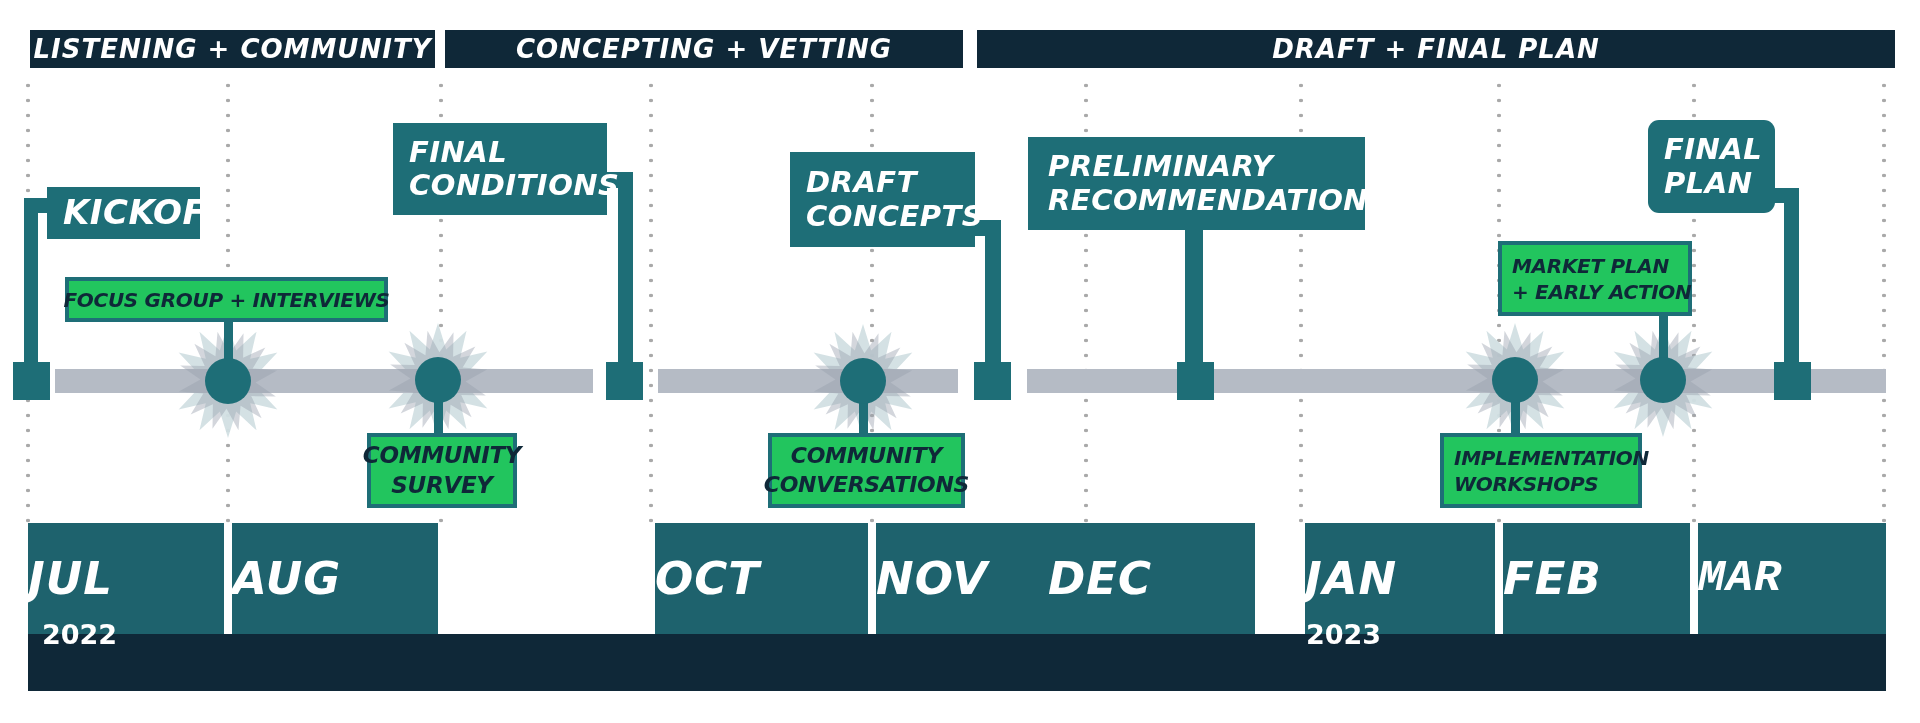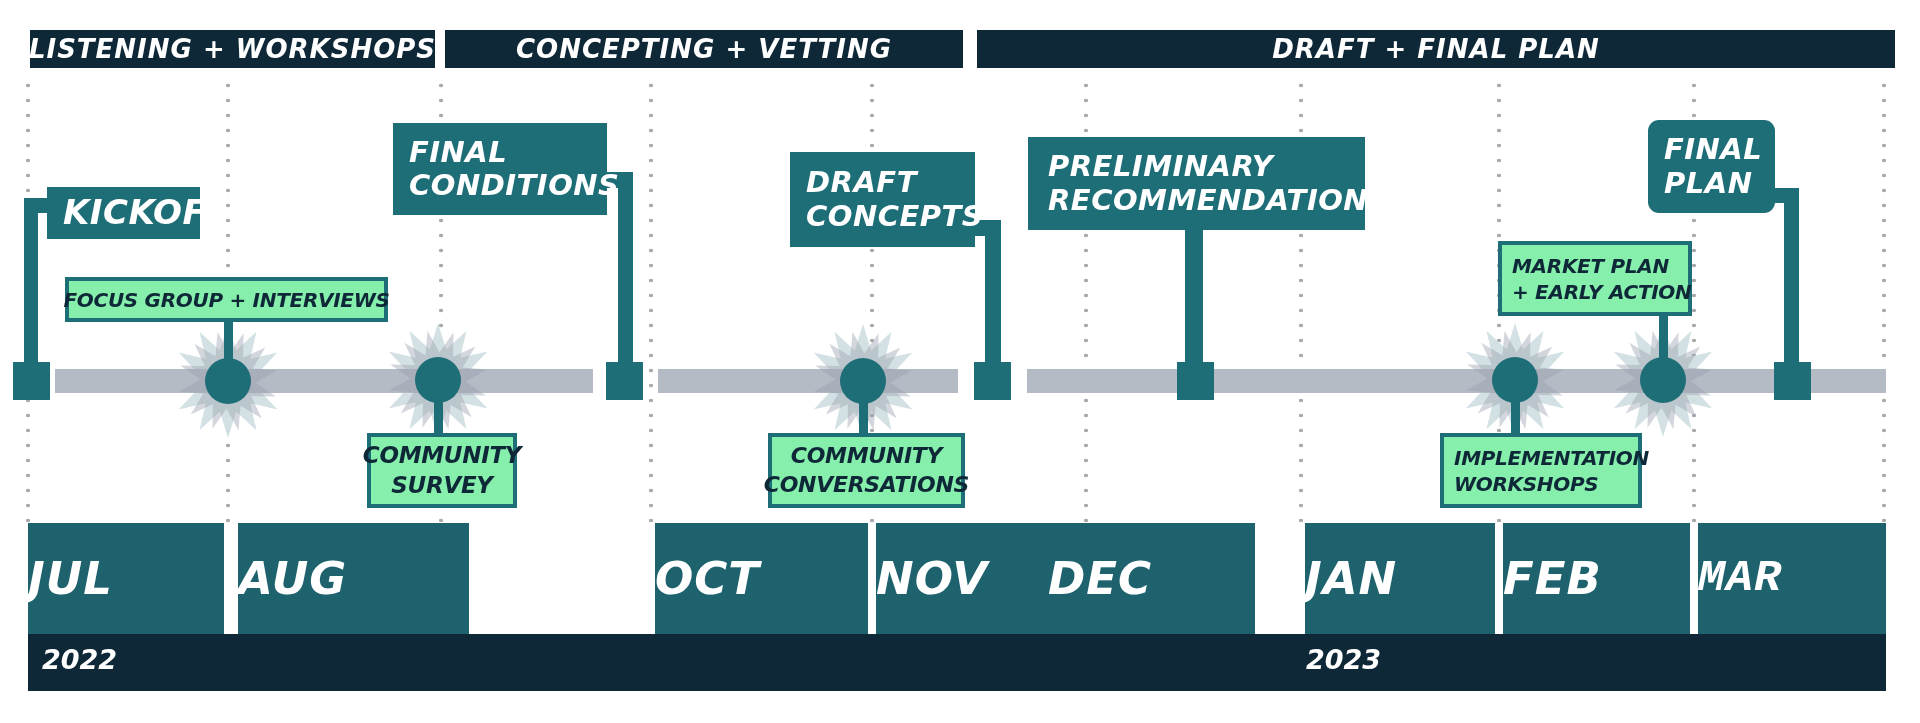--- a/index.html
+++ b/index.html
@@ -28,56 +28,56 @@
   .pole,.arm,.stem{position:absolute;background:var(--teal);z-index:5;}
   .anchor{position:absolute;top:362px;width:37px;height:38px;background:var(--teal);z-index:5;}
 
   
   .sign{position:absolute;background:var(--teal);color:#fff;z-index:6;
     font-style:italic;font-weight:bold;display:flex;flex-direction:column;
     justify-content:center;padding-left:16px;}
   .sign .l{line-height:1.15;white-space:nowrap;letter-spacing:0.5px;}
 
   
-  .wbox{position:absolute;background:#86efac;border:4px solid var(--teal);color:var(--navy);
+  .wbox{position:absolute;background:#22c55e;border:4px solid var(--teal);color:var(--navy);
     z-index:6;font-style:italic;font-weight:bold;display:flex;flex-direction:column;
     justify-content:center;align-items:center;letter-spacing:-0.3px;}
   .wbox .l{line-height:1.3;white-space:nowrap;}
   .wbox.left-align{align-items:flex-start;padding-left:10px;}
 
   
   .dot{position:absolute;width:46px;height:46px;border-radius:50%;background:var(--teal);z-index:5;}
   .star{position:absolute;z-index:2;}
   .star.light{width:118px;height:118px;color:var(--star-light);opacity:0.95;}
   .star.gray{width:104px;height:104px;color:var(--star-gray);opacity:0.42;z-index:4;transform:rotate(18deg);}
 
   
   .month{position:absolute;top:523px;height:111px;background:var(--month-teal);
     display:flex;align-items:center;justify-content:flex-start;z-index:6;}
   .month span{color:#fff;font-style:italic;font-weight:bold;font-size:45px;letter-spacing:1px;}
   .yearbar{position:absolute;left:28px;top:634px;width:1858px;height:57px;background:var(--navy);z-index:6;}
-  .year{position:absolute;top:644px;color:#fff;font-style:italic;font-weight:bold;font-size:27px;z-index:7;}
+  .year{position:absolute;top:619px;color:#fff;font-weight:bold;font-size:27px;z-index:7;}
 
   svg.star{display:block;}
 </style>
 </head>
 <body>
 
 <svg width="0" height="0" style="position:absolute" aria-hidden="true">
   <defs>
     <symbol id="starburst" viewBox="0 0 120 120">
       <polygon fill="currentColor" points="118,60 90.9,68.3 110.2,89 82.6,82.6 89,110.2 68.3,90.9 60,118 51.7,90.9 31,110.2 37.4,82.6 9.8,89 29.1,68.3 2,60 29.1,51.7 9.8,31 37.4,37.4 31,9.8 51.7,29.1 60,2 68.3,29.1 89,9.8 82.6,37.4 110.2,31 90.9,51.7"></polygon>
     </symbol>
   </defs>
 </svg>
 
 <div id="canvas">
 
   <div class="phase" style="left:30px;width:405px;">
-    <span>LISTENING + WORKSHOPS</span>
+    <span>LISTENING + COMMUNITY</span>
   </div>
   <div class="phase" style="left:445px;width:518px;">
     <span>CONCEPTING + VETTING</span>
   </div>
   <div class="phase" style="left:977px;width:918px;">
     <span>DRAFT + FINAL PLAN</span>
   </div>
 
   <div class="gridline" style="left:26px;"></div>
   <div class="gridline" style="left:226px;"></div>
@@ -194,21 +194,21 @@
   <div class="stem" style="left:1659px;top:314px;width:9px;height:66px;"></div>
   <div class="dot" style="left:1640px;top:357px;"></div>
   <div class="wbox left-align" style="left:1498px;top:241px;width:194px;height:75px;font-size:20px;">
     <span class="l">MARKET PLAN</span>
     <span class="l">+ EARLY ACTION</span>
   </div>
 
   <div class="month" style="left:28px;width:196px;">
       <span>JUL</span>
     </div>
-  <div class="month" style="left:232px;width:231px;margin-left:6px;">
+  <div class="month" style="left:232px;width:206px;">
       <span>AUG</span>
     </div>
   <div class="month" style="left:655px;width:213px;">
       <span>OCT</span>
     </div>
   <div class="month" style="left:876px;width:206px;">
       <span>NOV</span>
     </div>
   <div class="month" style="left:1048px;width:207px;">
       <span>DEC</span>

